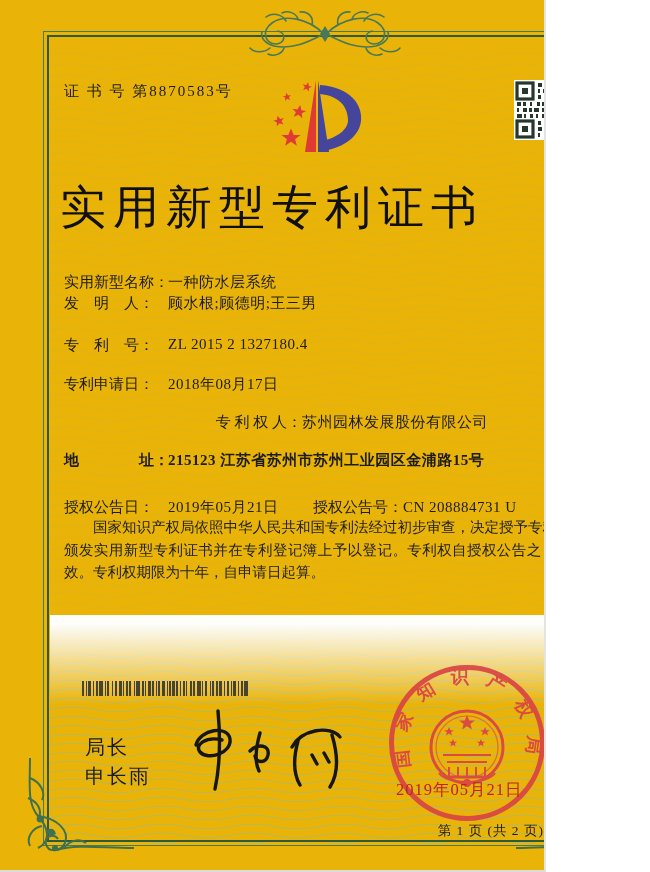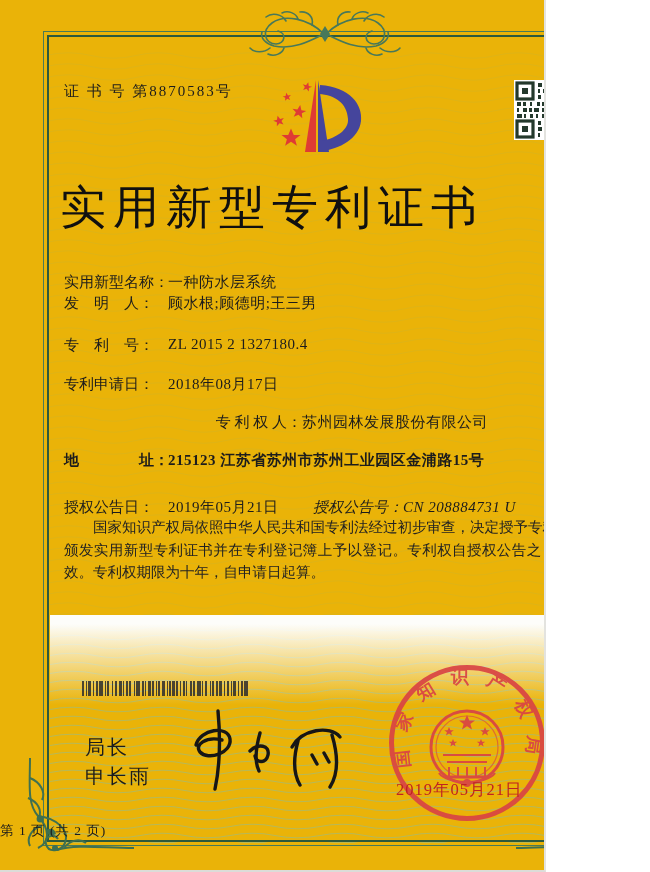--- a/index.html
+++ b/index.html
@@ -28,36 +28,36 @@
   .cert-no { position:absolute; left:64px; top:82px; font-size:15px; letter-spacing:2px; }
   .logo { position:absolute; left:264px; top:74px; width:112px; height:92px; }
   .qr { position:absolute; left:514px; top:80px; width:60px; height:60px; }
   .title { position:absolute; left:0; top:177px; width:100%; text-align:center;
            font-size:46px; font-weight:normal; letter-spacing:7px; color:#101010; }
 
   .row { position:absolute; left:64px; right:56px; font-size:15px; white-space:nowrap; }
   .row .lbl { display:inline-block; width:104px; vertical-align:top; }
   .row .val { letter-spacing:.5px; }
   .r0{top:253px;margin-top:20px;} .r1{top:294px;} .r2{top:336px;} .r3{top:375px;} .r4{top:413px;text-align:right;} .r5{top:451px;font-weight:bold;} .r6{top:490px;margin-top:8px;}
-  .pair2 { position:absolute; left:249px; top:0; white-space:nowrap;font-style:italic; }
+  .pair2 { position:absolute; left:249px; top:0; white-space:nowrap; }
 
   .paras { position:absolute; left:64px; top:516px; width:522px; font-size:14.5px;
            line-height:22.5px; text-align:justify; color:#222; }
   .paras p { text-indent:2em; }
 
   .barcode { position:absolute; left:82px; top:681px; width:166px; height:15px; }
 
   .signer { position:absolute; left:85px; top:733px; font-size:20px; letter-spacing:2px; line-height:29px; }
   .signature { position:absolute; left:180px; top:703px; width:168px; height:96px; }
 
   .seal { position:absolute; left:387px; top:663px; width:160px; height:160px; z-index:6; opacity:.92; }
   .seal-date { position:absolute; left:396px; top:779px; width:160px; font-size:16.5px;
                color:#bf2222; letter-spacing:1px; z-index:7; white-space:nowrap; }
 
-  .footer { position:absolute; left:0; top:822px; width:100%; text-align:left;
+  .footer { position:absolute; left:0; top:822px; width:100%; text-align:right;
             font-size:13.5px; letter-spacing:1px; z-index:5; }
 </style>
 </head>
 <body>
 
 <div class="page">
 
   <svg class="pattern-faint" xmlns="http://www.w3.org/2000/svg">
     <defs>
       <pattern id="wv1" width="90" height="11" patternUnits="userSpaceOnUse">

